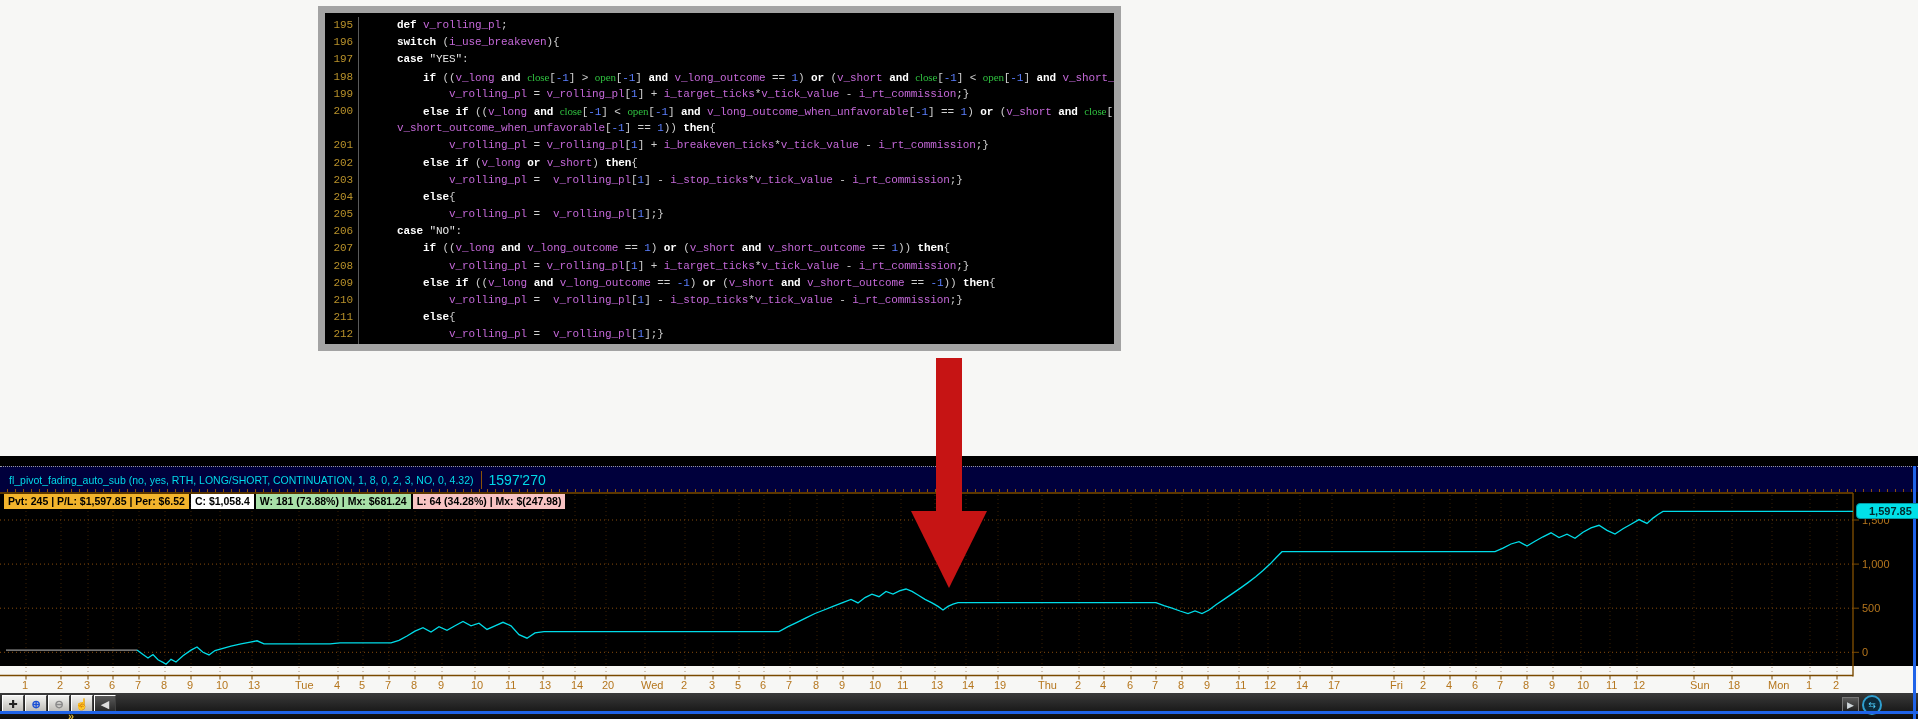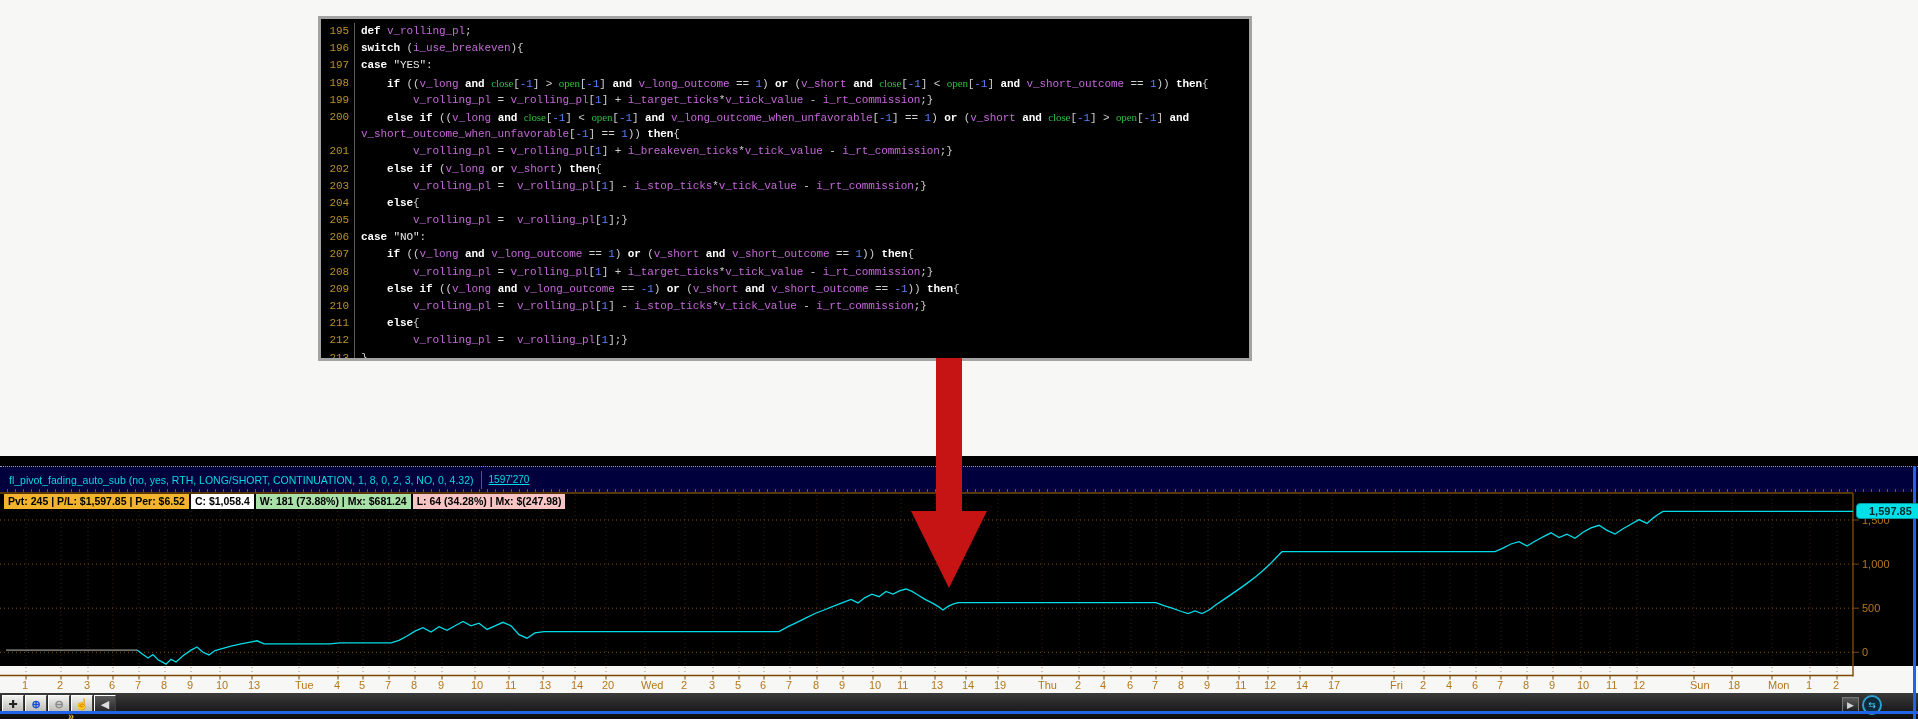--- a/index.html
+++ b/index.html
@@ -1,44 +1,44 @@
 <!DOCTYPE html>
 <html><head>
 <meta charset="utf-8">
 <style>
   html,body{margin:0;padding:0;background:#f7f7f5;}
   #screen{position:relative;width:1918px;height:719px;overflow:hidden;background:#f7f7f5;
           font-family:"Liberation Sans",sans-serif;}
   
-  #code-panel{position:absolute;left:318px;top:16px;width:934px;height:345px;box-sizing:border-box;
-              background:#000;border:3px solid #a3a3a3;overflow:hidden;}
+  #code-panel{position:absolute;left:318px;top:6px;width:803px;height:345px;box-sizing:border-box;
+              background:#000;border:7px solid #a3a3a3;overflow:hidden;}
   #code-lines{padding-top:4px;font-family:"Liberation Mono","DejaVu Sans Mono",monospace;
               font-size:11px;letter-spacing:-0.1px;line-height:17.2px;white-space:pre;}
   .cl{display:flex;height:17.2px;}
   .ln{flex:0 0 28px;text-align:right;padding-right:5px;color:#b8912a;border-right:1px solid #5a5a5a;}
-  .ct{padding-left:6px;color:#d0d0d0;}
+  .ct{padding-left:6px;color:#d0d0d0;margin-left:32px;}
   .tk-kw{color:#ffffff;font-weight:bold;}
   .tk-v{color:#c468d8;}
   .tk-g{color:#2fbf3f;font-family:Liberation Serif, serif;}
   .tk-n{color:#5b7fff;}
   .tk-s{color:#e6e6e6;}
   .tk-p{color:#d0d0d0;}
   
   #arrow-shaft{position:absolute;left:936px;top:358px;width:26px;height:155px;background:#c61414;z-index:6;}
   #arrow-head{position:absolute;left:911px;top:511px;width:0;height:0;z-index:6;
               border-left:38px solid transparent;border-right:38px solid transparent;border-top:77px solid #c61414;}
   
   #chart-region{position:absolute;left:0;top:456px;width:1918px;height:210px;background:#000;}
   #chart-titlebar{position:absolute;left:0;top:10px;width:1918px;height:26px;background:#00003c;
                   border-top:1px dotted #9a9a9a;box-sizing:border-box;display:flex;align-items:center;}
   #chart-titlebar:after{content:"";position:absolute;left:0;bottom:0;height:3px;width:100%;
         background:repeating-linear-gradient(90deg,transparent 0 7px,#8a5208 7px 8px);}
   .title-text{color:#00d8e8;font-size:10.5px;padding-left:9px;white-space:nowrap;}
   .title-sep{width:1px;height:18px;background:#8a5208;margin:0 7px;}
-  .title-value{color:#00d8e8;font-size:10px;white-space:nowrap;text-decoration:underline;}
+  .title-value{color:#00d8e8;font-size:14px;white-space:nowrap;}
   #stats-row{position:absolute;left:4px;top:38px;display:flex;gap:2px;z-index:4;}
   .stat-badge{font-size:10.5px;font-weight:bold;color:#000;padding:1px 4px 2px 4px;white-space:nowrap;}
   #chart-svg{position:absolute;left:0;top:0;z-index:1;}
   #price-badge{position:absolute;left:1856px;top:46px;background:#00e0e8;color:#00282c;
                font-size:11px;font-weight:bold;padding:1px 12px;border-radius:4px;border:1px solid #009aa4;z-index:4;}
   
   #bottom-bar{position:absolute;left:0;top:237px;width:1918px;height:26px;
               background:linear-gradient(#3a3a3a,#0c0c0c);}
   #tool-buttons{position:absolute;left:2px;top:2px;display:flex;gap:1px;}
   .tool-btn{width:20px;height:17px;background:linear-gradient(#f2f2f0,#b8b6b0);

